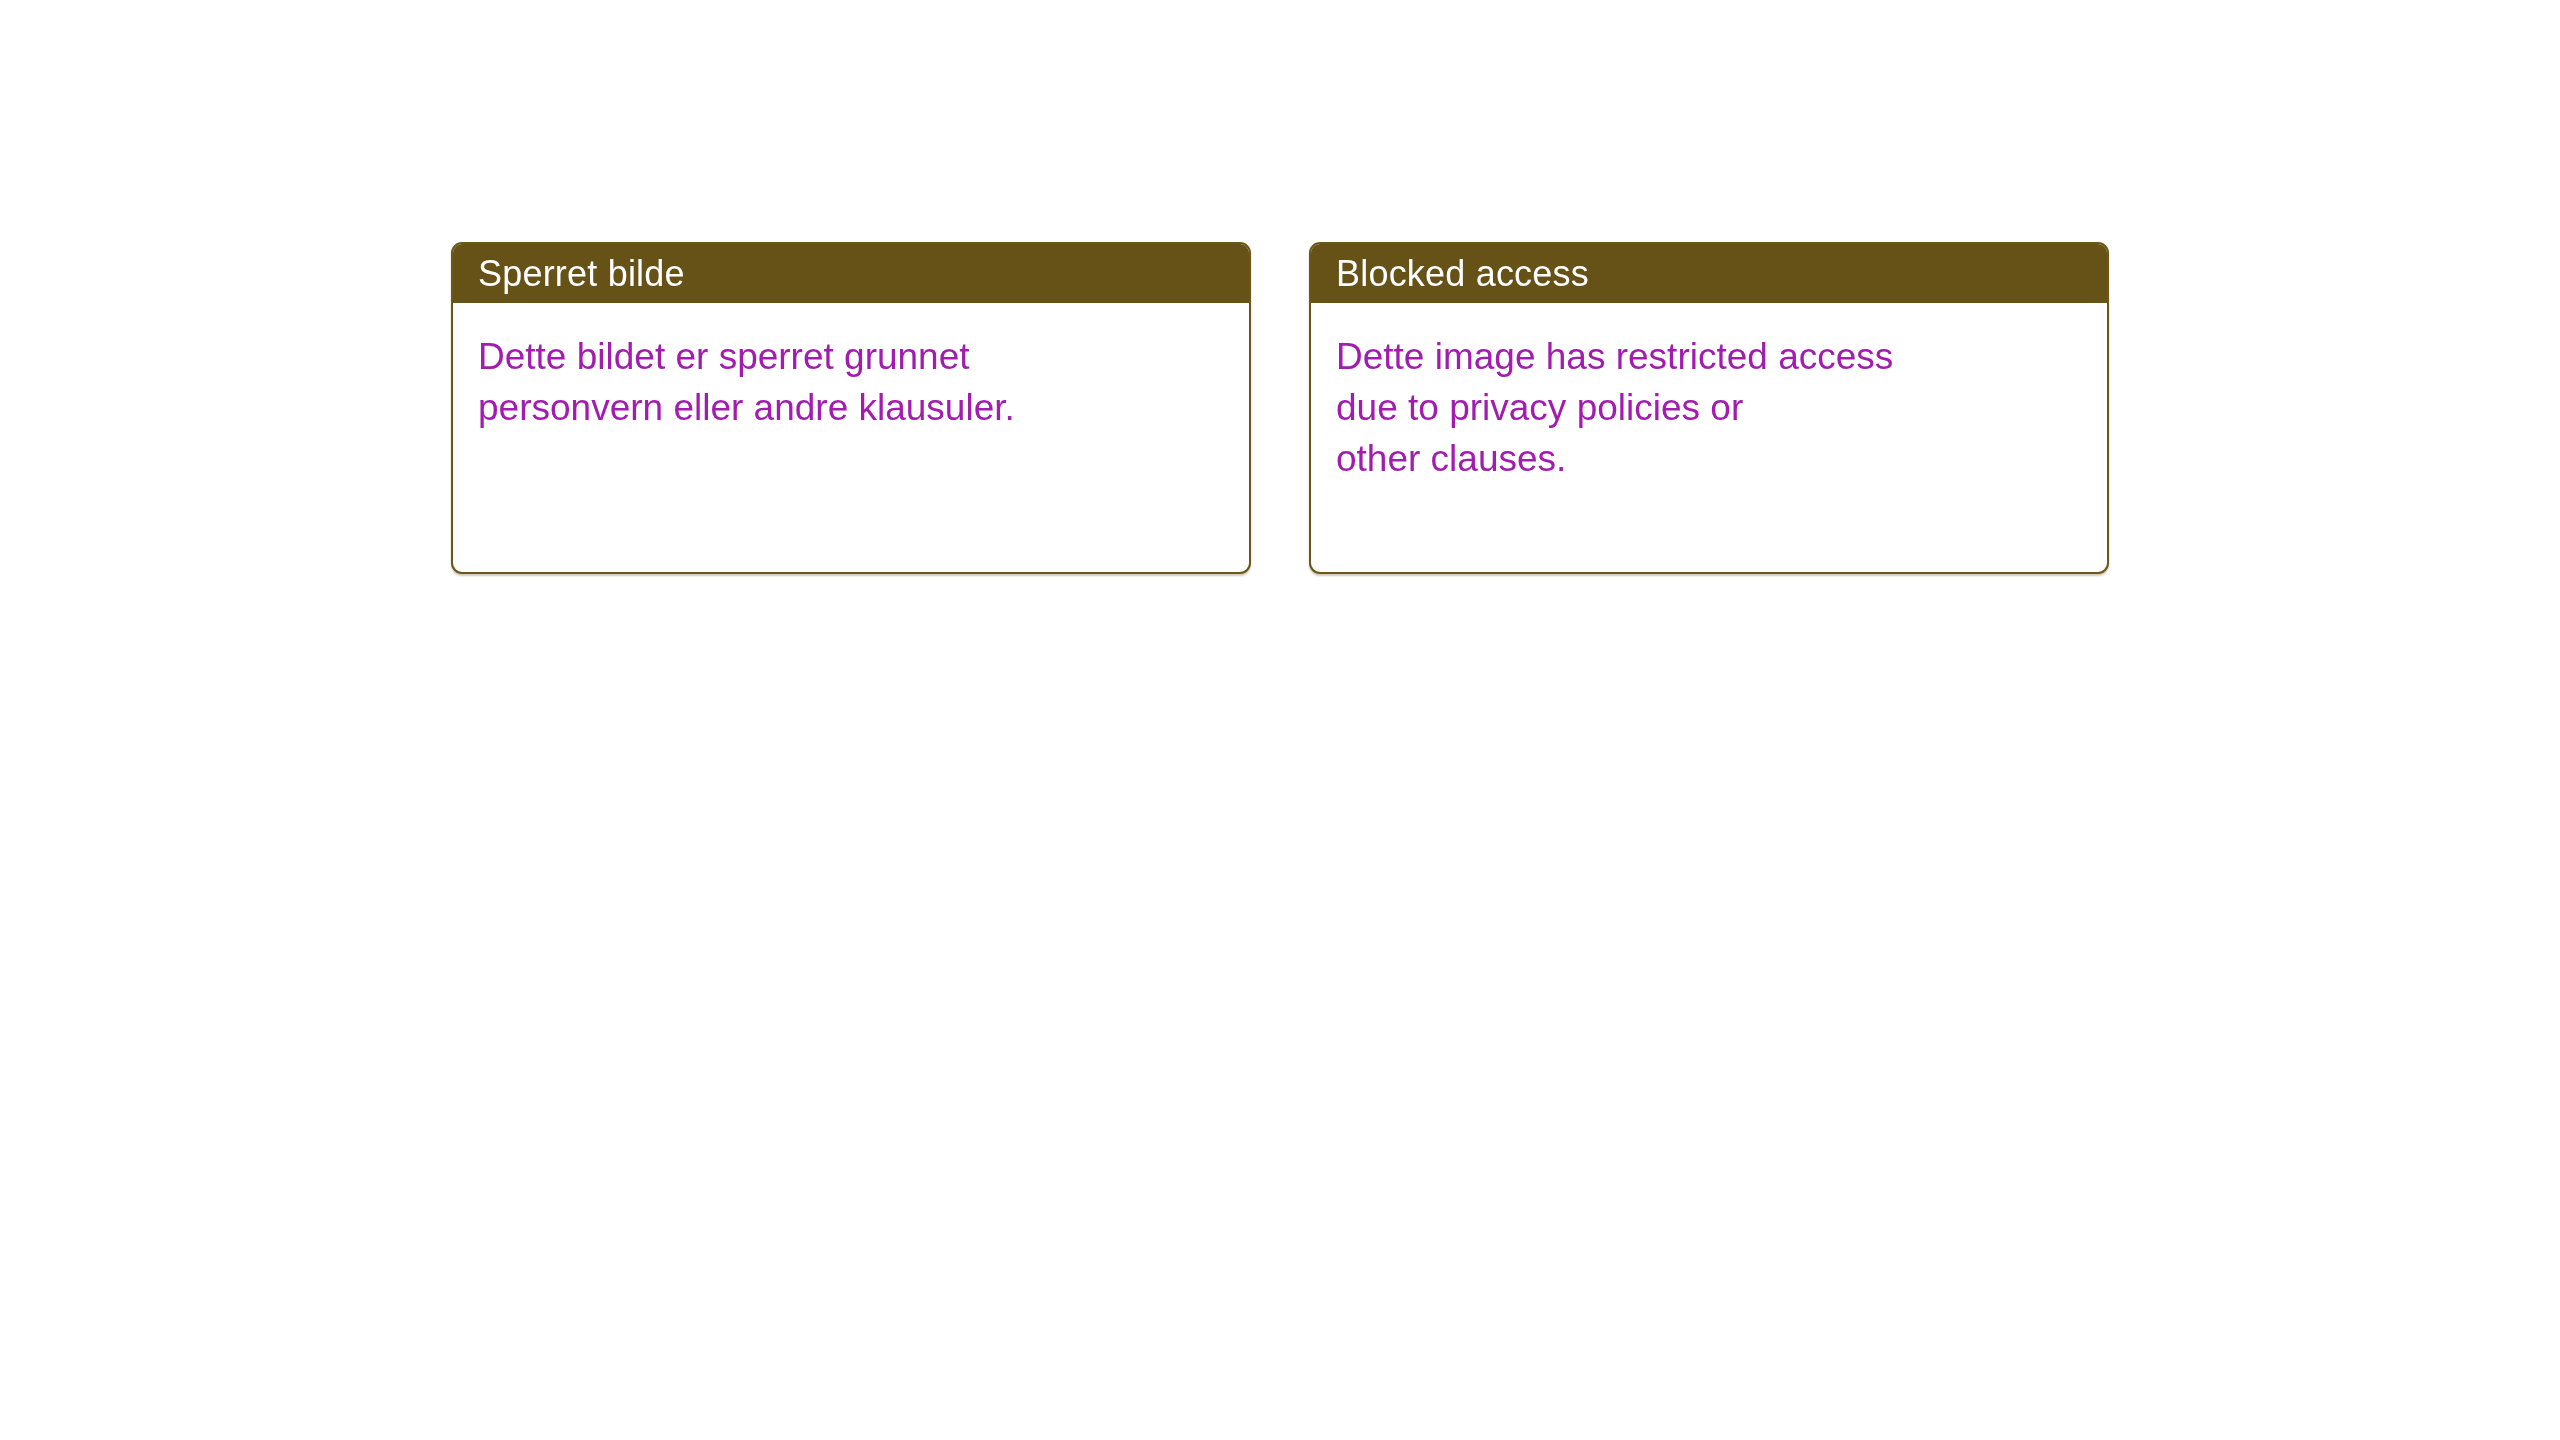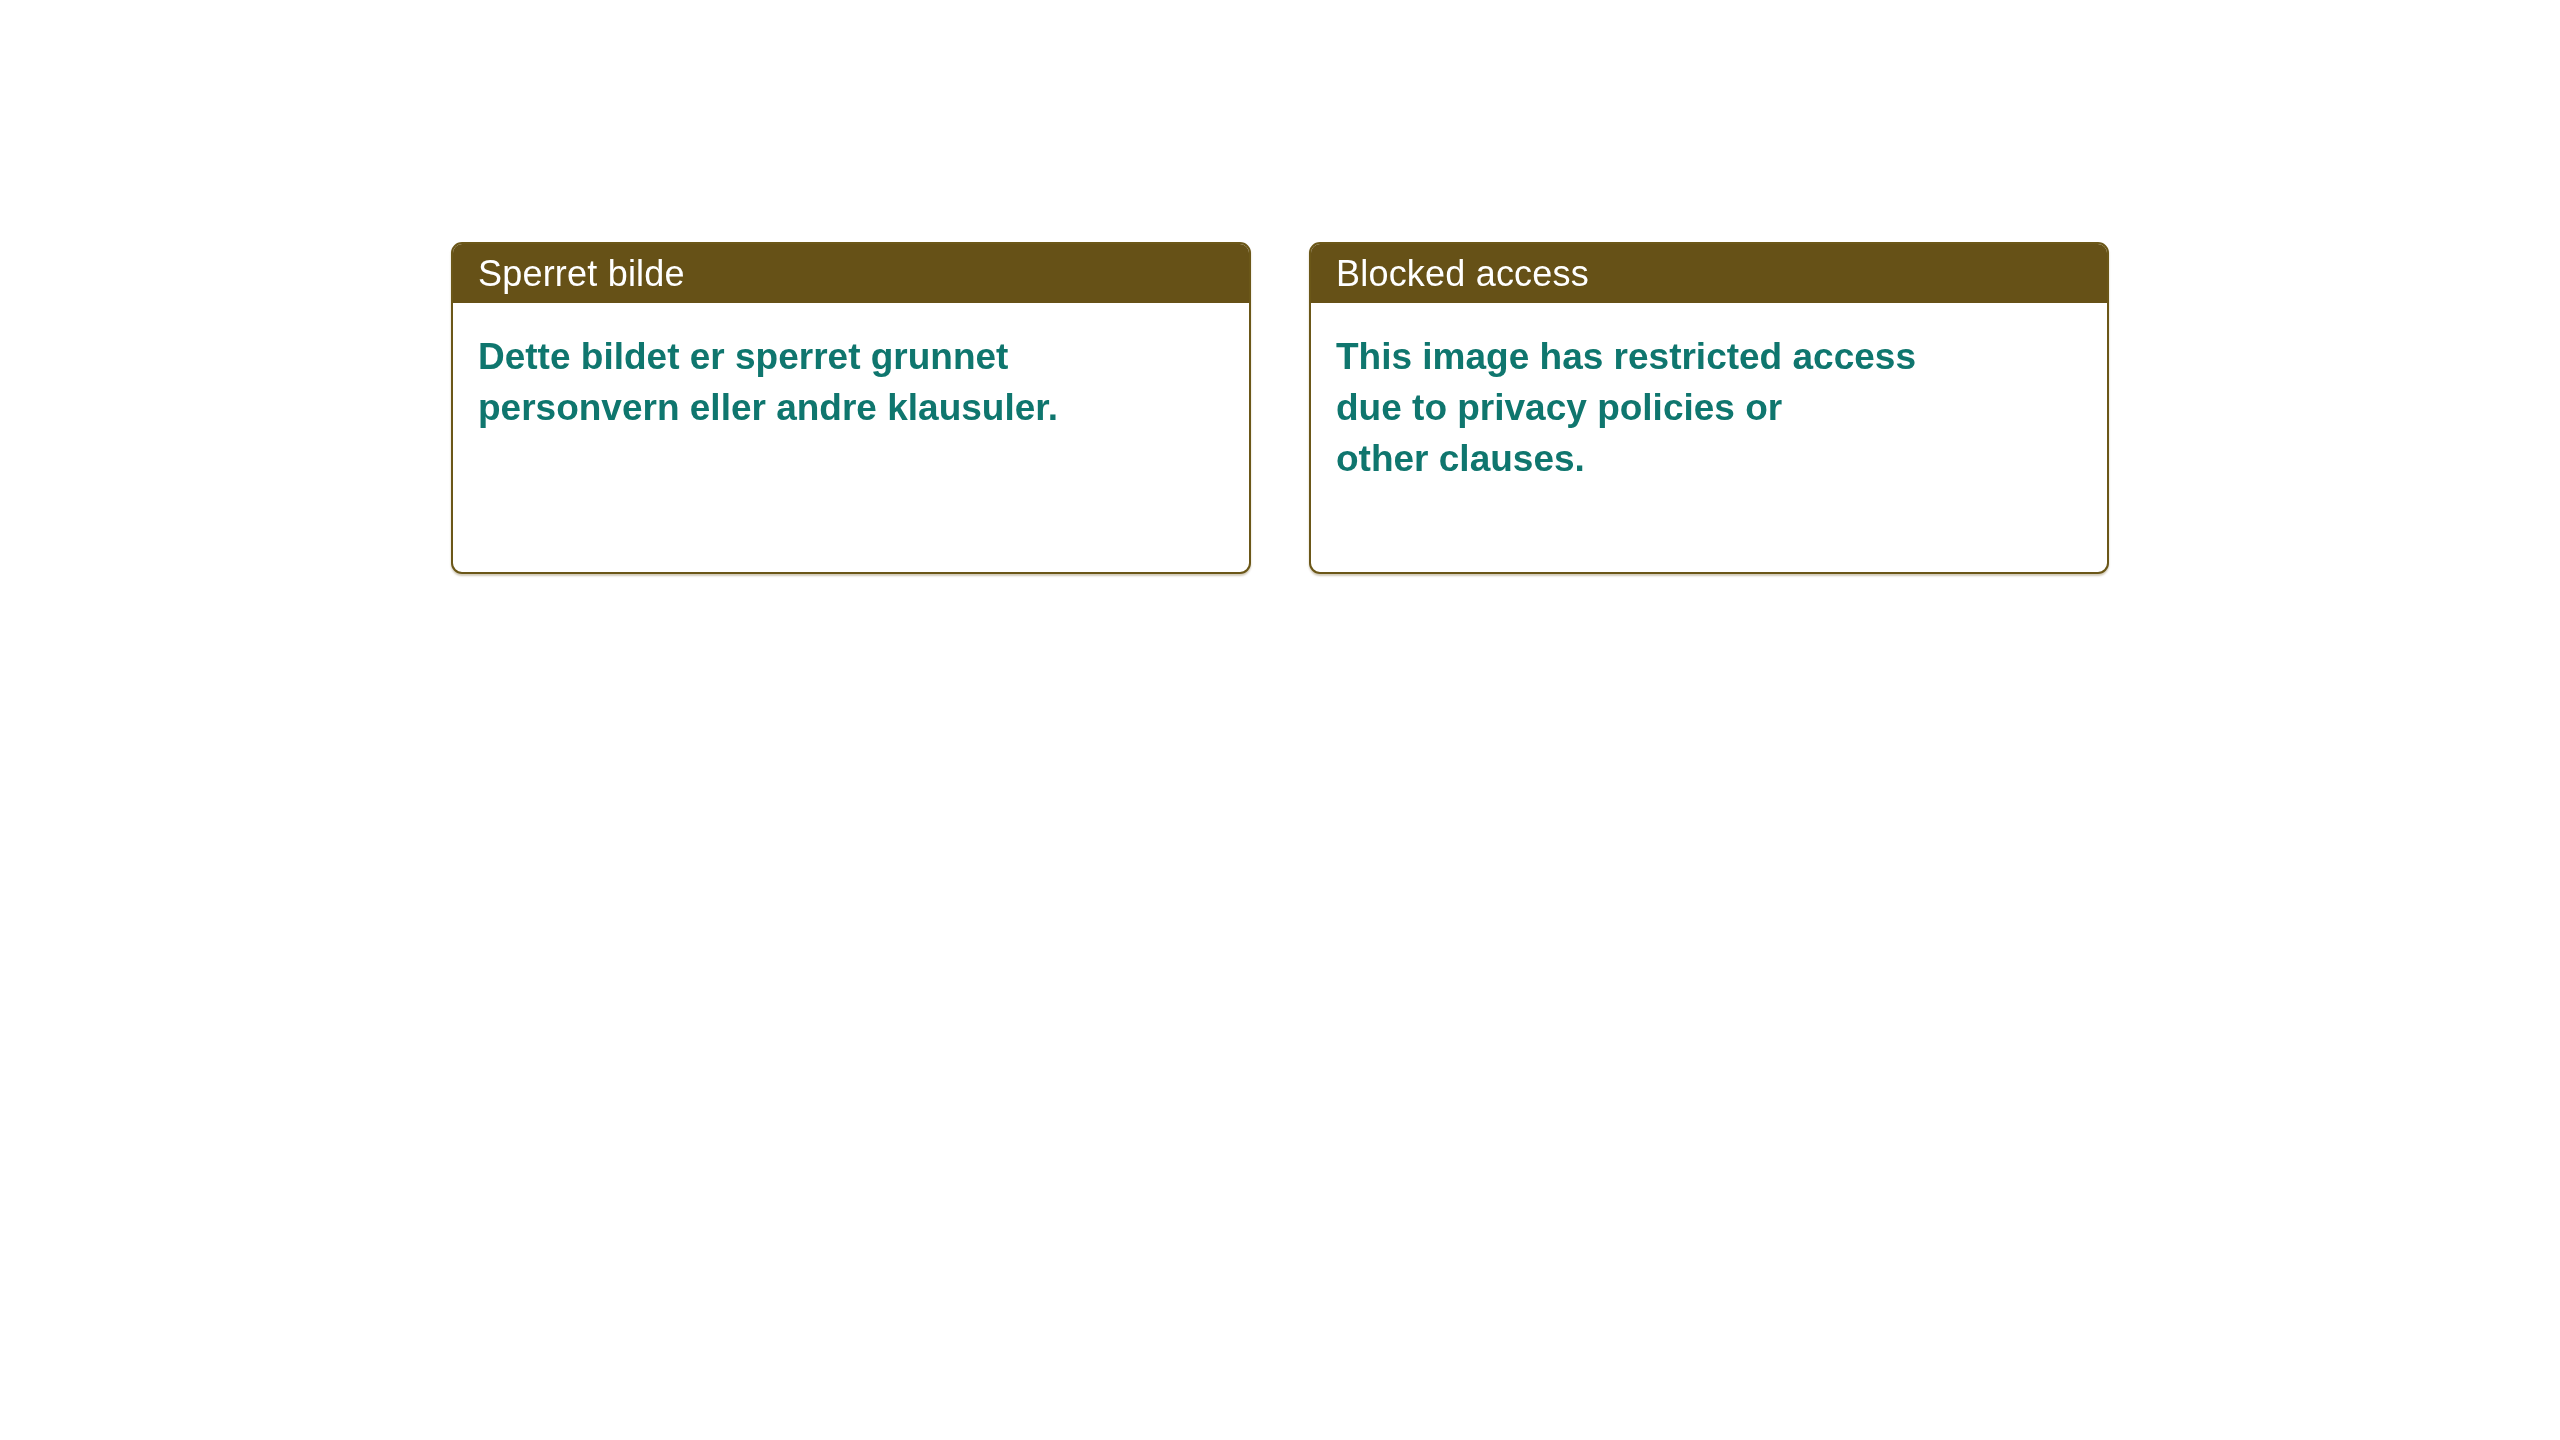--- a/index.html
+++ b/index.html
@@ -42,25 +42,24 @@
   .card-title {
     color: #ffffff;
     font-size: 36px;
     font-weight: 400;
     letter-spacing: 0.2px;
   }
   .card-body {
     padding: 28px 25px 0 25px;
   }
   .card-text {
-    color: #0f766e;
+    color: #a21caf;
     font-size: 37px;
     line-height: 51px;
     white-space: pre-line;
-    font-weight: bold;
   }
 </style>
 </head>
 <body>
 
 <div class="cards-row">
 
   <div class="card">
     <div class="card-header">
       <span class="card-title">Sperret bilde</span>
@@ -69,19 +68,19 @@
       <div class="card-text">Dette bildet er sperret grunnet
 personvern eller andre klausuler.</div>
     </div>
   </div>
 
   <div class="card">
     <div class="card-header">
       <span class="card-title">Blocked access</span>
     </div>
     <div class="card-body">
-      <div class="card-text">This image has restricted access
+      <div class="card-text">Dette image has restricted access
 due to privacy policies or
 other clauses.</div>
     </div>
   </div>
 
 </div>
 
 </body></html>

